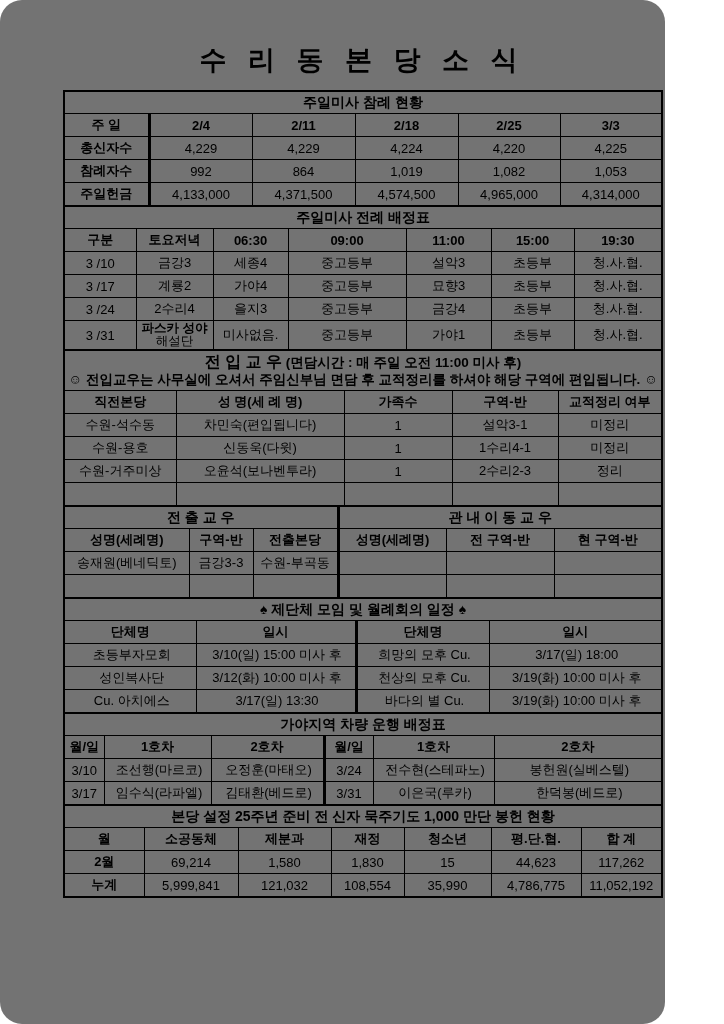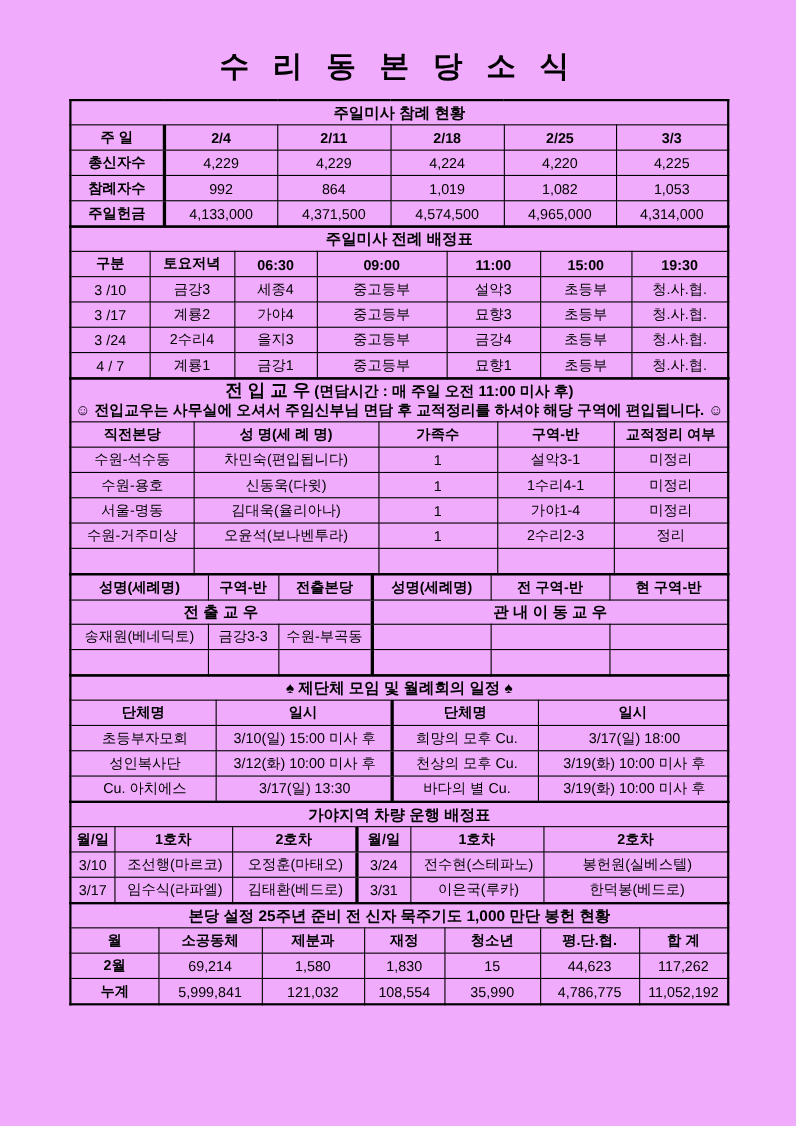--- a/index.html
+++ b/index.html
@@ -1,21 +1,21 @@
 <!DOCTYPE html>
 <html><head>
 <meta charset="utf-8">
 <style>
   html,body { margin:0; padding:0; background:#fff; }
   body {
     width:724px; height:1024px;
     font-family:"Liberation Sans","DejaVu Sans",sans-serif;
     color:#000;
   }
-  .sheet { position:relative; width:724px; height:1024px; background:#f0abfc; overflow:hidden; }
+  .sheet { position:relative; width:665px; height:1024px; background:#737373; overflow:hidden;border-radius:22px; }
   .doc { position:absolute; left:63px; top:42px; width:598px; }
   .page-title {
     font-size:27px; font-weight:bold; text-align:center;
     letter-spacing:7px; margin:0 0 10px 0; white-space:nowrap;
   }
   table {
     width:598px; border-collapse:collapse; table-layout:fixed;
     border:2px solid #000; margin-top:-2px;
   }
   table.first { margin-top:12px; }
@@ -136,25 +136,28 @@
     <tr>
       <td>3 /24</td>
       <td>2수리4</td>
       <td>을지3</td>
       <td>중고등부</td>
       <td>금강4</td>
       <td>초등부</td>
       <td>청.사.협.</td>
     </tr>
     <tr>
-      <td>4 / 7</td>
-      <td>계룡1</td>
-      <td>금강1</td>
+      <td>3 /31</td>
+      <td>
+        <span class="pascha1">파스카 성야</span>
+        <span class="pascha2">해설단</span>
+      </td>
+      <td>미사없음.</td>
       <td>중고등부</td>
-      <td>묘향1</td>
+      <td>가야1</td>
       <td>초등부</td>
       <td>청.사.협.</td>
     </tr>
   </tbody>
       </table>
 
   <table>
     <colgroup>
           <col style="width:112px">
           <col style="width:168px">
@@ -186,27 +189,20 @@
       <td>미정리</td>
     </tr>
     <tr>
       <td>수원-용호</td>
       <td>신동욱(다윗)</td>
       <td>1</td>
       <td>1수리4-1</td>
       <td>미정리</td>
     </tr>
     <tr>
-      <td>서울-명동</td>
-      <td>김대욱(율리아나)</td>
-      <td>1</td>
-      <td>가야1-4</td>
-      <td>미정리</td>
-    </tr>
-    <tr>
       <td>수원-거주미상</td>
       <td>오윤석(보나벤투라)</td>
       <td>1</td>
       <td>2수리2-3</td>
       <td>정리</td>
     </tr>
     <tr>
       <td></td>
       <td></td>
       <td></td>
@@ -220,30 +216,30 @@
     <colgroup>
           <col style="width:125px">
           <col style="width:64px">
           <col style="width:85px">
           <col style="width:108px">
           <col style="width:108px">
           <col style="width:108px">
         </colgroup>
     <tbody>
           <tr>
+      <th colspan="3" class="sect">전 출 교 우</th>
+      <th colspan="3" class="sect thickL">관 내 이 동 교 우</th>
+    </tr>
+    <tr>
       <th>성명(세례명)</th>
       <th>구역-반</th>
       <th>전출본당</th>
       <th class="thickL">성명(세례명)</th>
       <th>전 구역-반</th>
       <th>현 구역-반</th>
-    </tr>
-    <tr>
-      <th colspan="3" class="sect">전 출 교 우</th>
-      <th colspan="3" class="sect thickL">관 내 이 동 교 우</th>
     </tr>
     <tr>
       <td>송재원(베네딕토)</td>
       <td>금강3-3</td>
       <td>수원-부곡동</td>
       <td class="thickL"></td>
       <td></td>
       <td></td>
     </tr>
     <tr>

